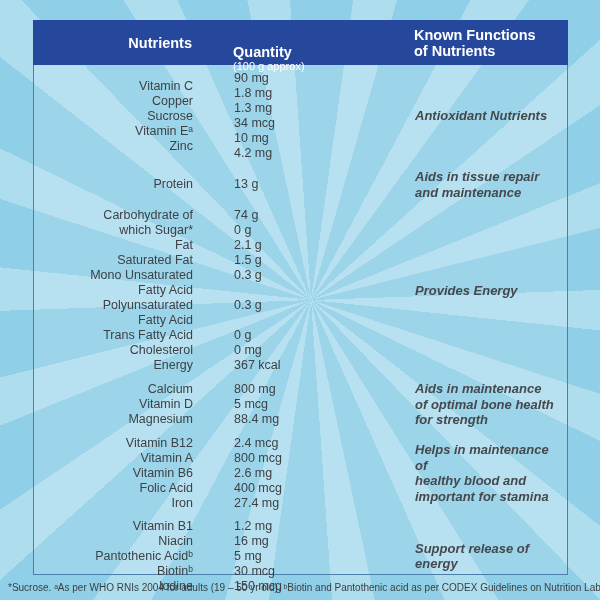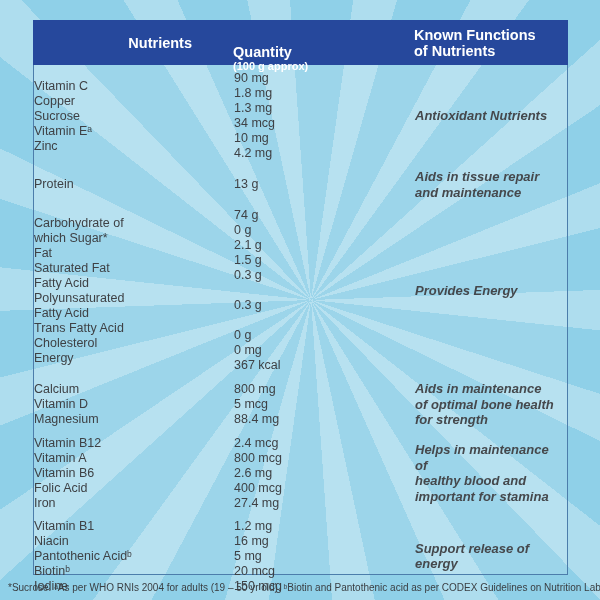--- a/index.html
+++ b/index.html
@@ -28,32 +28,32 @@
     align-items:center;
     height:45px;
     margin:-1px -1px 0 -1px;
     background:#26489c;
     color:#ffffff;
   }
   .h-col{box-sizing:border-box;}
   .h1{width:165px;text-align:right;padding-right:6px;font-weight:bold;font-size:14.5px;}
   .h2{width:183px;padding-left:35px;}
   .h2 .h-line1{font-weight:bold;font-size:14.5px;line-height:16px;margin-top:32px;}
-  .h2 .h-line2{font-weight:bold;font-size:11px;line-height:13px;}
+  .h2 .h-line2{font-weight:normal;font-size:11px;line-height:13px;}
   .h3{flex:1;padding-left:33px;font-weight:bold;font-size:14.5px;line-height:16px;}
   .content{
     padding-top:6px;
     color:#3e4145;
   }
   .group{
     display:flex;
     align-items:center;
     margin-bottom:8px;
   }
-  .col-labels{width:165px;box-sizing:border-box;padding-right:6px;}
+  .col-labels{width:165px;box-sizing:border-box;text-align:right;padding-right:6px;}
   .col-qtys{width:183px;box-sizing:border-box;padding-left:35px;}
   .col-labels span,.col-qtys span{
     display:block;
     font-size:12.5px;
     line-height:15px;
     min-height:15px;
   }
   .col-func{
     flex:1;
     box-sizing:border-box;
@@ -124,20 +124,21 @@
             <div>Aids in tissue repair</div>
             <div>and maintenance</div>
           </div>
         </div>
         <div class="group">
           <div class="col-labels">
             <span>Carbohydrate of</span>
             <span>which Sugar*</span>
             <span>Fat</span>
             <span>Saturated Fat</span>
+            <span>Mono Unsaturated</span>
             <span>Fatty Acid</span>
             <span>Polyunsaturated</span>
             <span>Fatty Acid</span>
             <span>Trans Fatty Acid</span>
             <span>Cholesterol</span>
             <span>Energy</span>
           </div>
           <div class="col-qtys">
             <span>74 g</span>
             <span>0 g</span>
@@ -198,21 +199,21 @@
             <span>Vitamin B1</span>
             <span>Niacin</span>
             <span>Pantothenic Acidᵇ</span>
             <span>Biotinᵇ</span>
             <span>Iodine</span>
           </div>
           <div class="col-qtys">
             <span>1.2 mg</span>
             <span>16 mg</span>
             <span>5 mg</span>
-            <span>20 mcg</span>
+            <span>30 mcg</span>
             <span>150 mcg</span>
           </div>
           <div class="col-func">
             <div>Support release of</div>
             <div>energy</div>
           </div>
         </div>
       </div>
   </div>
   <div class="footnote">*Sucrose. ᵃAs per WHO RNIs 2004 for adults (19 – 50 yr old). ᵇBiotin and Pantothenic acid as per CODEX Guidelines on Nutrition Labelling, 2016.</div>

